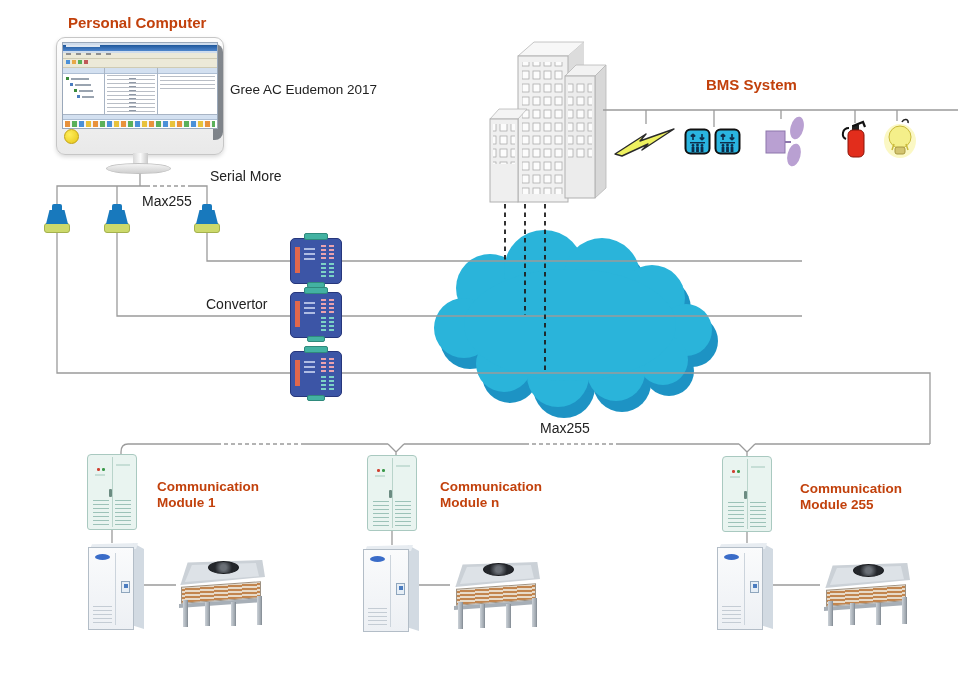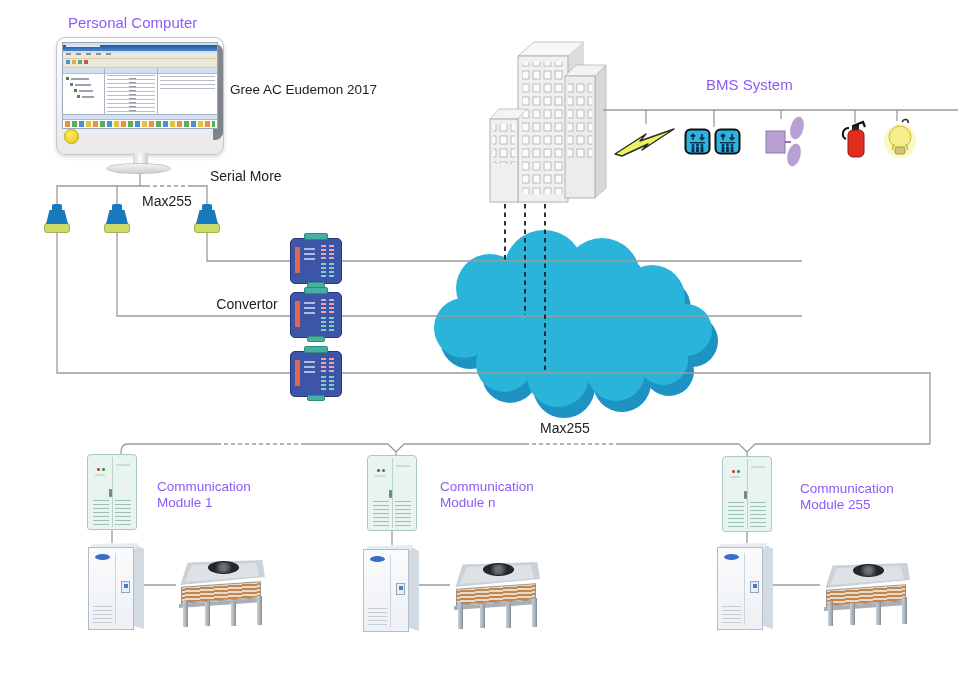--- a/index.html
+++ b/index.html
@@ -1,20 +1,20 @@
 <!DOCTYPE html>
 <html style="--cloud: #2ab4da; --cloud-dark: #1d93c4; --box-blue: #4a90c6; --box-border: #16365c; --wire: #9b9b9b; --connector-blue: #1879bd; --connector-plate: #ccd96b; --converter-body: #3c55a6; --converter-tab: #43b2a2; --converter-stripe: #e0674c; --elevator-cyan: #2ab5e0; --bolt-yellow: #eef160; --fan-purple: #b9a0d2; --extinguisher-red: #e22d1c; --bulb-yellow: #f4ef8a; --module-body: #e9f4f0; --cabinet-logo: #3a6cc8;"><head>
 <meta charset="utf-8">
 <style>
   html,body{margin:0;padding:0;background:#fff;}
   #stage{position:relative;width:976px;height:680px;background:#fff;overflow:hidden;
          font-family:"Liberation Sans", sans-serif;color:#1a1a1a;}
   .abs{position:absolute;}
   .lbl{font-size:14px;color:#222;white-space:nowrap;}
-  .lbl-b{font-weight:normal;color:#8b5cf6;white-space:nowrap;}
+  .lbl-b{font-weight:bold;color:#c2410c;white-space:nowrap;}
   svg{display:block;}
   
   .monitor{left:56px;top:37px;width:166px;height:116px;border-radius:9px;
            background:linear-gradient(180deg,#fdfdfd,#e9e9e9);border:1px solid #c6c6c6;
            box-shadow:0 2px 4px rgba(0,0,0,.15);}
   .mon-edge{right:0;top:6px;width:10px;height:96px;background:#5a6068;opacity:.75;border-radius:0 8px 8px 0;}
   .screen{left:62px;top:42px;width:154px;height:85px;background:#cfdcEC;border:1px solid #9aa8ba;overflow:hidden;}
   .t-bar{height:6px;background:linear-gradient(180deg,#1e579b,#4f86cc);}
   .t-bar .tt{margin:2px 0 0 3px;width:34px;height:2px;background:rgba(255,255,255,.85);}
   .m-bar{height:5px;background:#ece9d8;border-bottom:1px solid #cfcbb4;}
@@ -220,21 +220,21 @@
     </div>
     <div class="status"></div>
   </div>
   <div class="abs pwr"></div>
   <div class="abs neck"></div>
   <div class="abs base"></div>
 
   <div class="abs lbl" style="left:230px;top:82px;font-size:13.5px">Gree AC Eudemon 2017</div>
   <div class="abs lbl" style="left:210px;top:168px">Serial More</div>
   <div class="abs lbl" style="left:142px;top:193px">Max255</div>
-  <div class="abs lbl" style="left:206px;top:296px;width:82px;text-align:center">Convertor</div>
+  <div class="abs lbl" style="left:206px;top:296px;width:82px;text-align:left">Convertor</div>
 
   <div class="abs dbconn" style="left:44px;top:204px">
     <div class="db-plate"></div>
     <div class="db-body"></div>
     <div class="db-top"></div>
   </div>
   <div class="abs dbconn" style="left:104px;top:204px">
     <div class="db-plate"></div>
     <div class="db-body"></div>
     <div class="db-top"></div>

